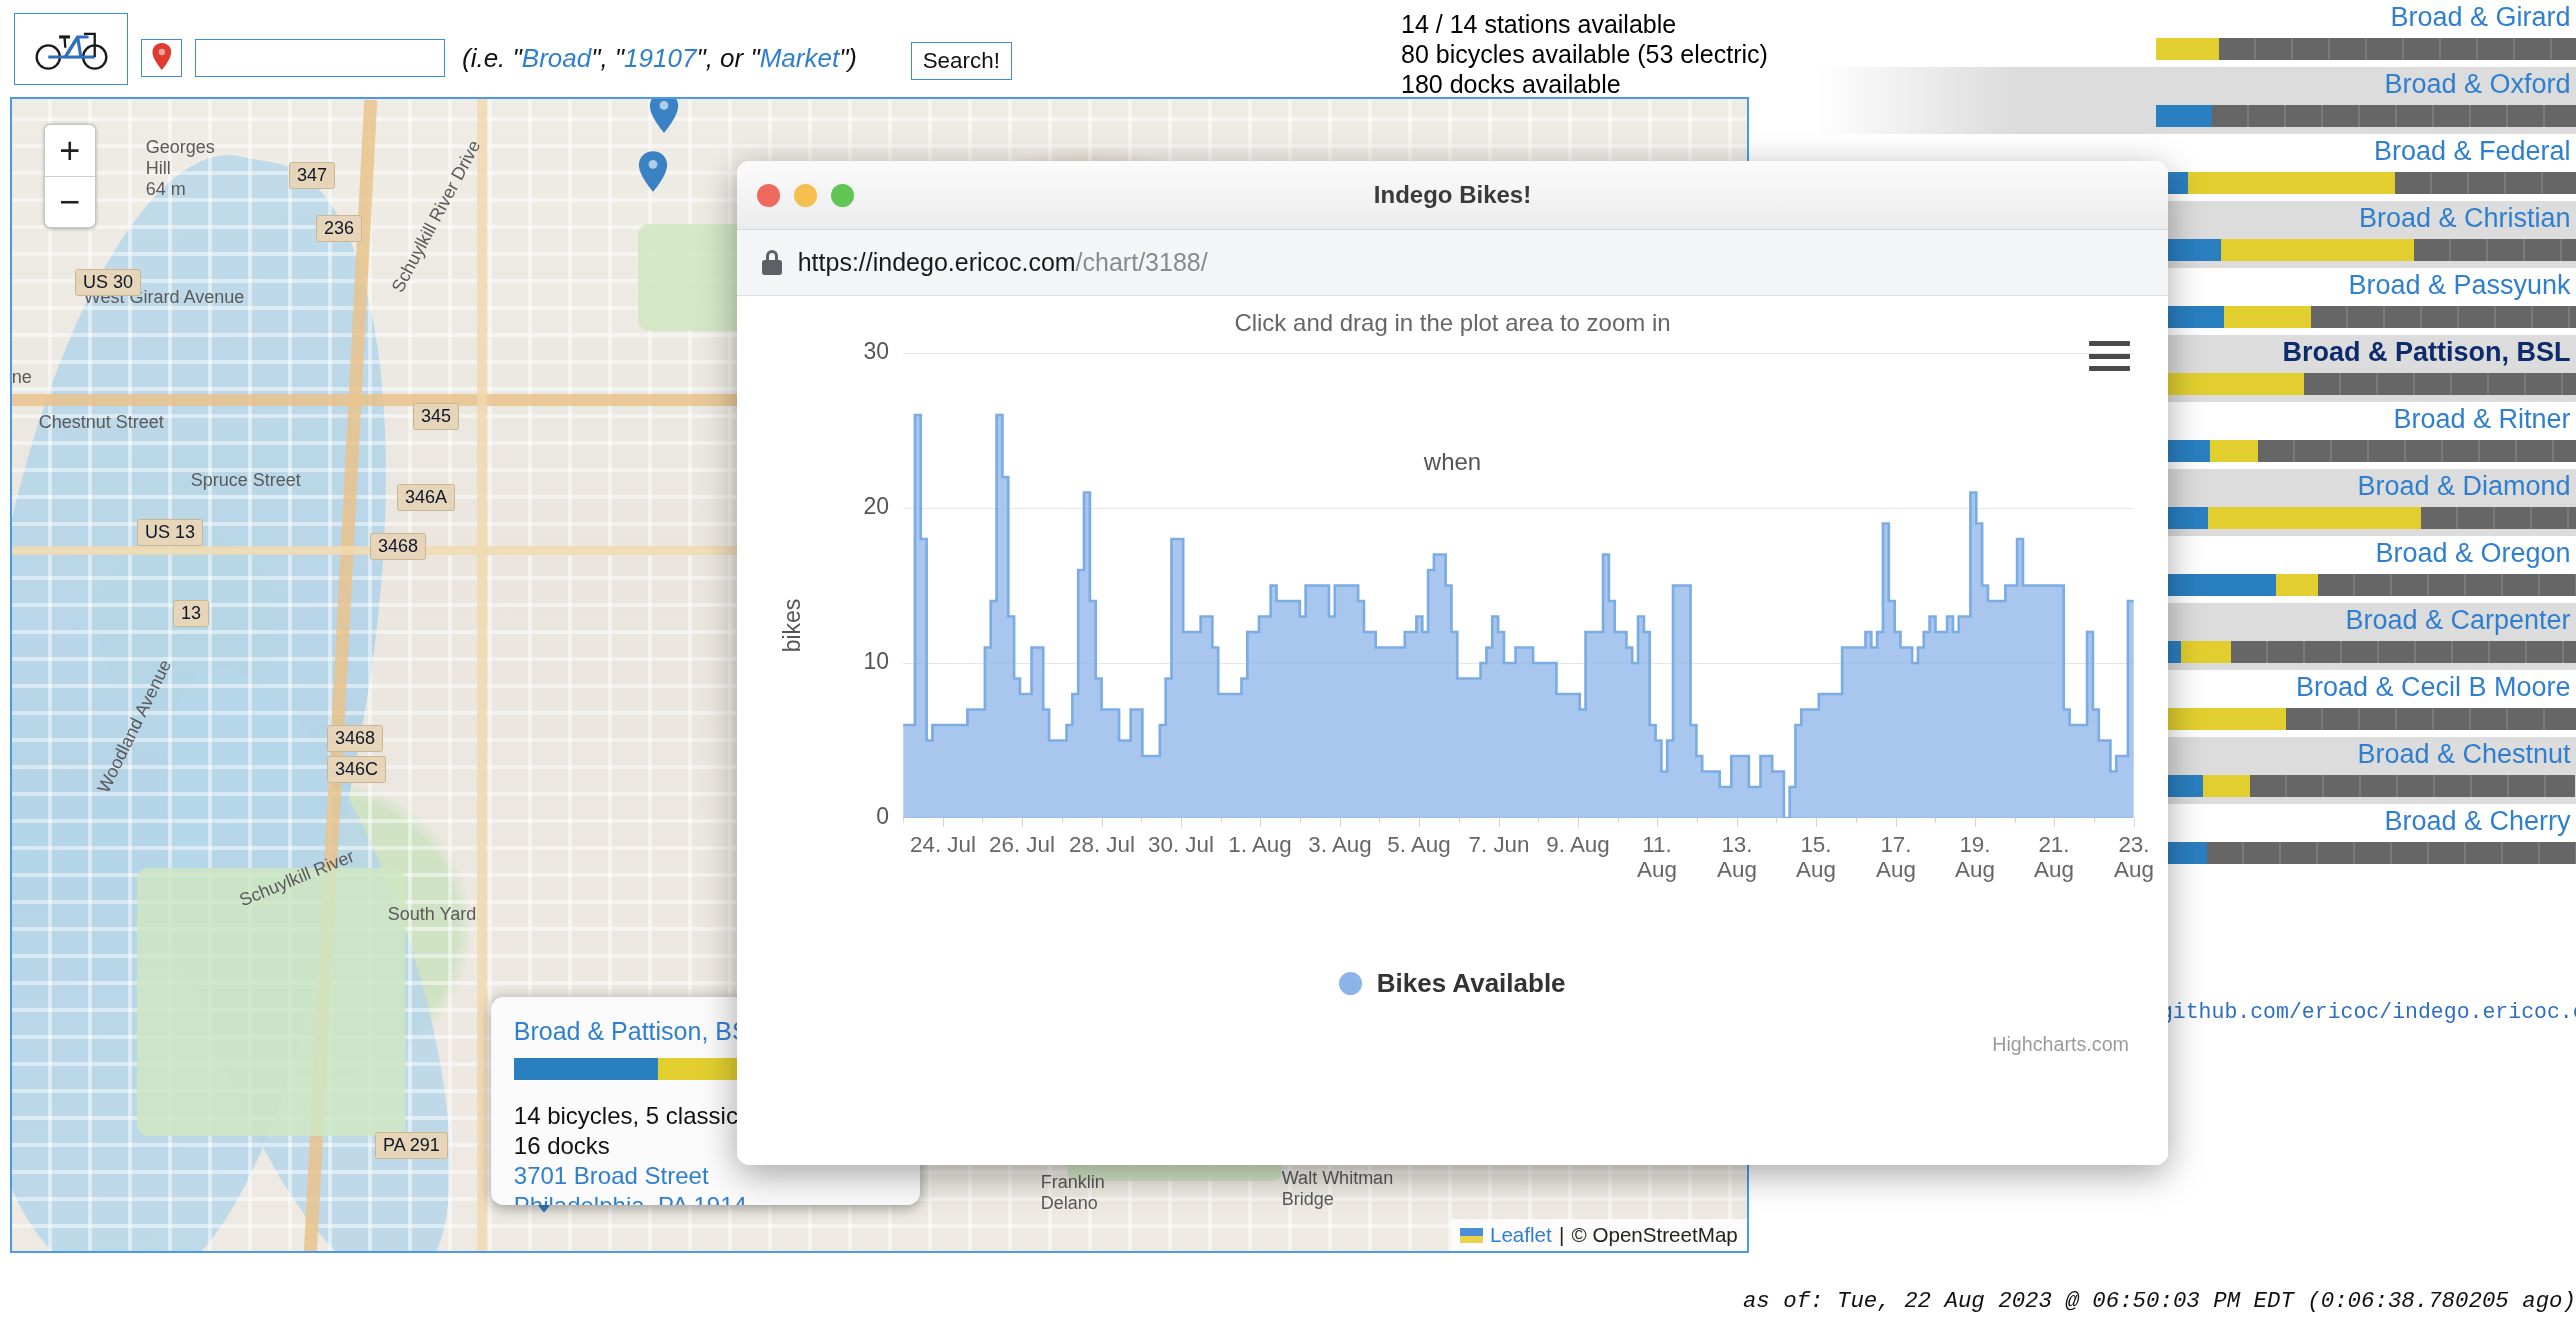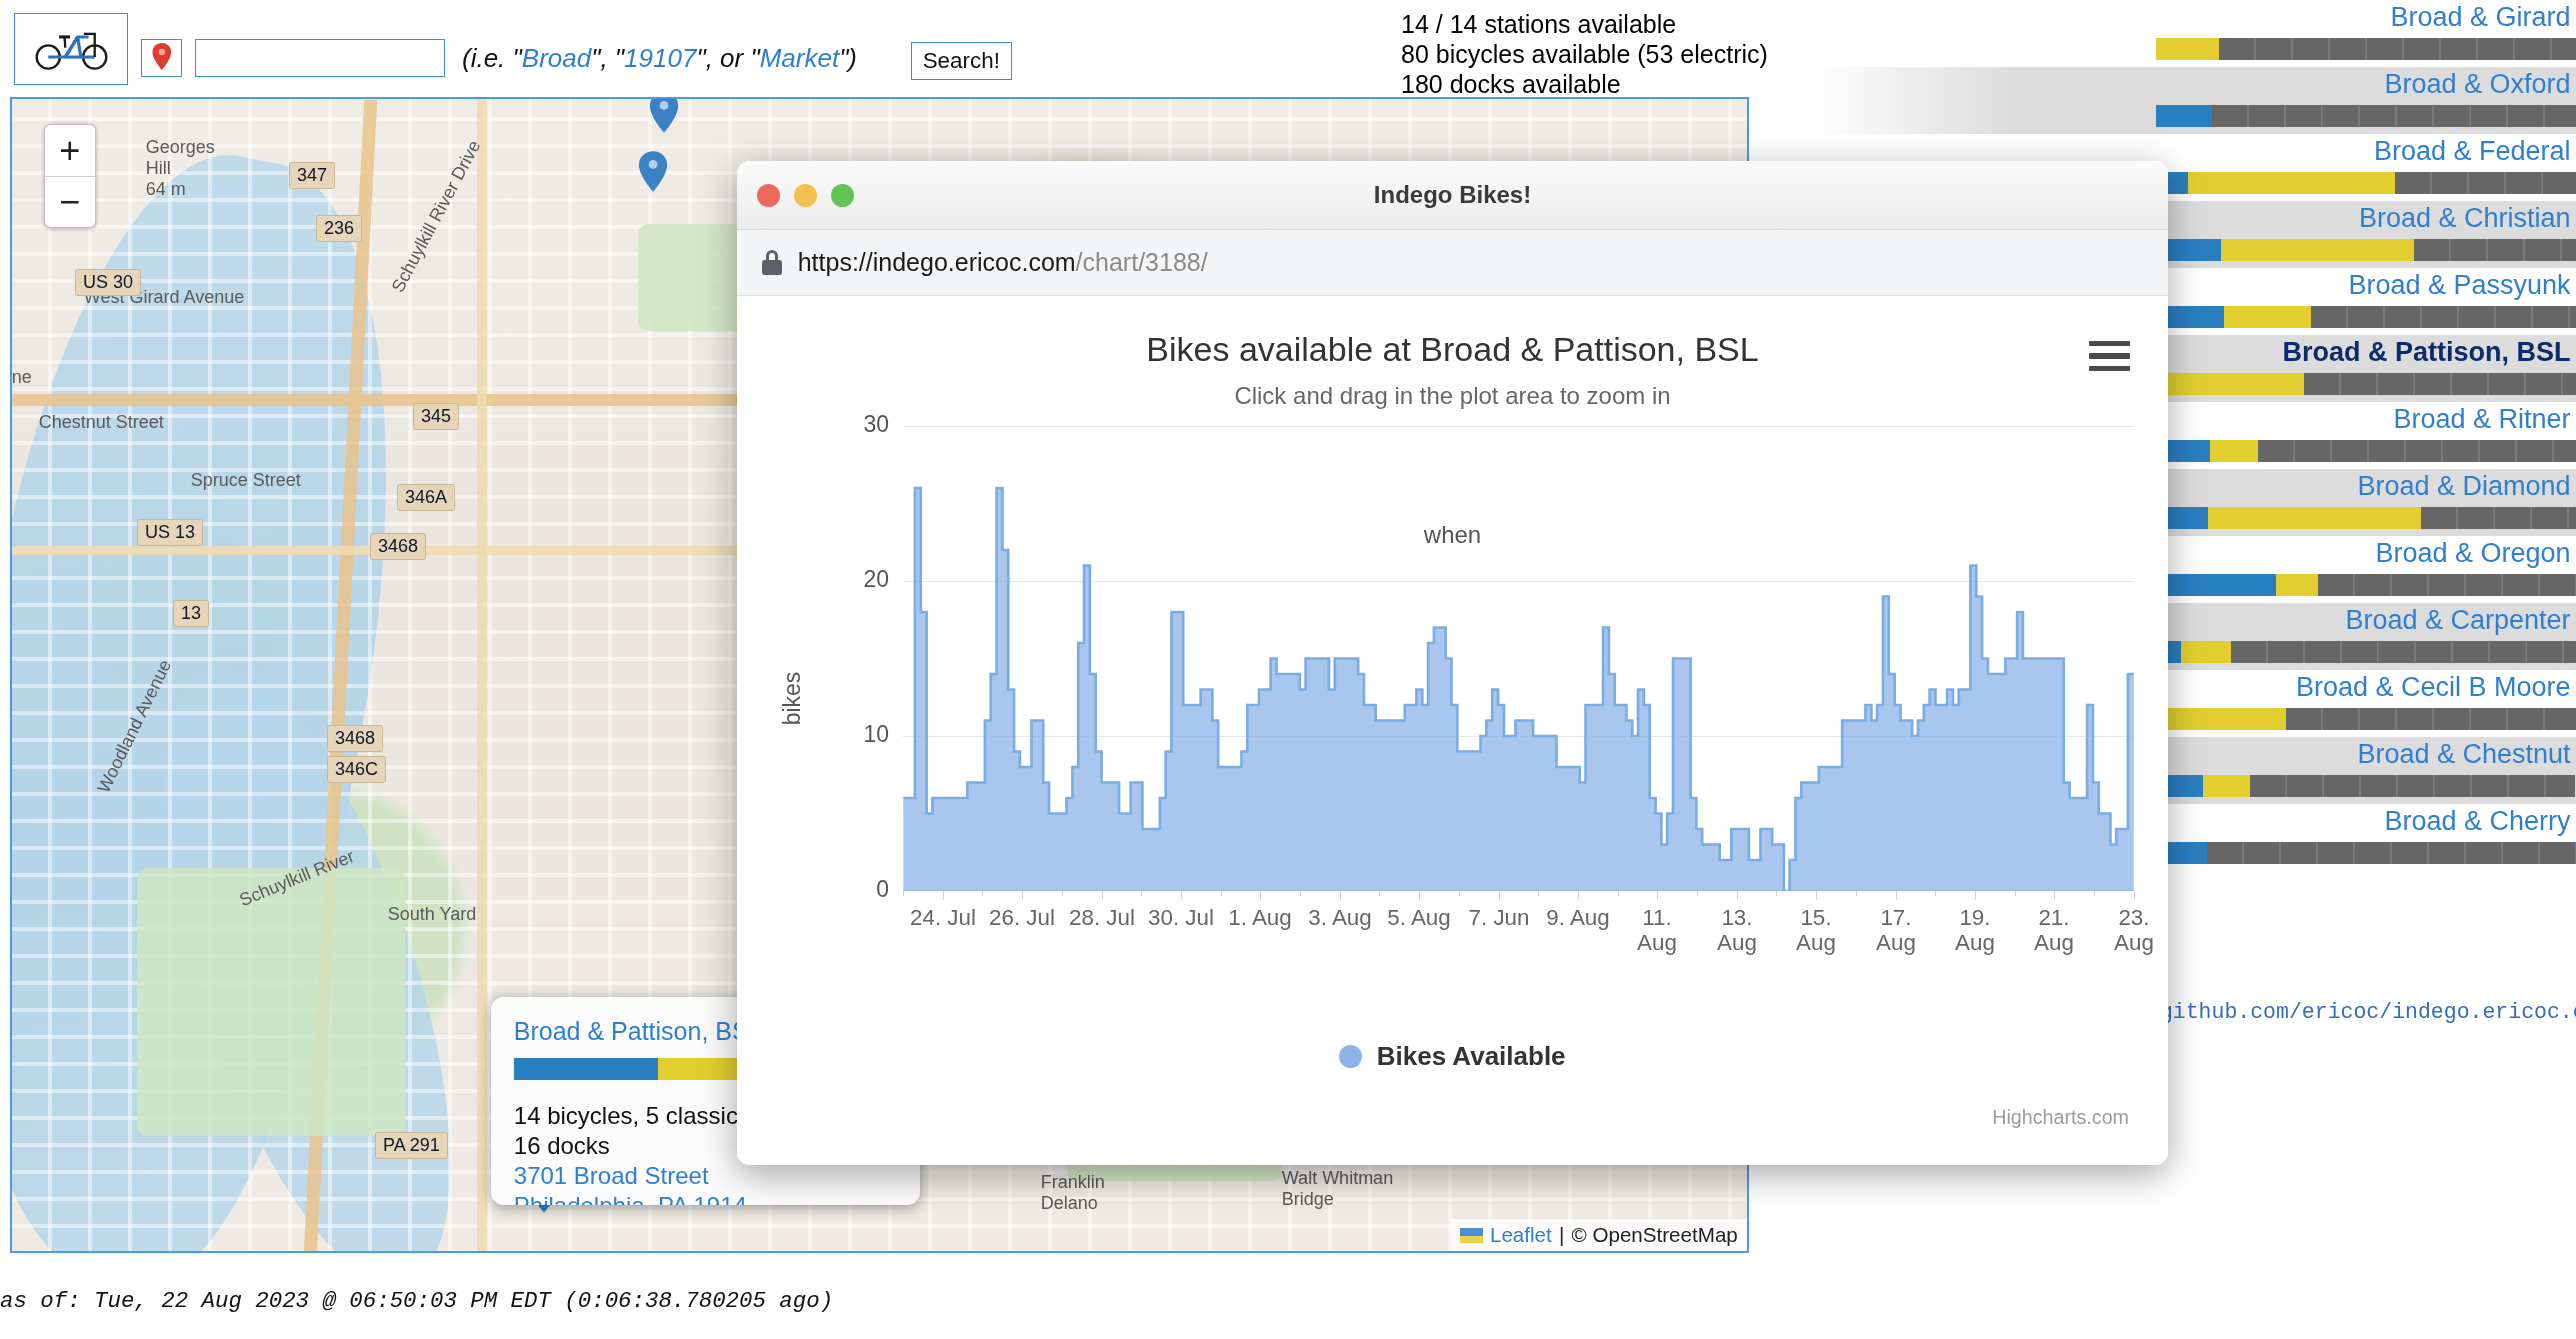--- a/index.html
+++ b/index.html
@@ -261,21 +261,21 @@
   }
   .legend-dot { width:23px; height:23px; border-radius:50%; background:#8cb4e8; }
   .legend-text { font-size:26px; font-weight:bold; color:#333;
     font-family:"Liberation Sans", sans-serif; }
   .credits {
     position:absolute; right:39px; top:680px; font-size:19.7px; color:#9b9b9b;
     font-family:"Liberation Sans", sans-serif;
   }
 
   .footer {
-    position:absolute; left:0; top:1288px; width:2576px; text-align:left;
+    position:absolute; left:0; top:1288px; width:2576px; text-align:right;
     font-family:"Liberation Mono", monospace; font-style:italic;
     font-size:22.4px; color:#111;
   }
 </style>
 </head>
 <body>
 
 <div id="root">
 
   <div class="toolbar">
@@ -533,21 +533,20 @@
       <span class="url"><span>https://indego.ericoc.com</span><span class="path">/chart/3188/</span></span>
     </div>
 
     <div class="page">
       <div class="hamburger">
         <span></span>
           <span></span>
           <span></span>
       </div>
 
-      <div class="chart-title">Bikes available at Broad &amp; Pattison, BSL</div>
       <div class="chart-sub">Click and drag in the plot area to zoom in</div>
 
       <div class="plot-wrap">
         <div class="ylabel">bikes</div>
         <div class="ytick-col" id="yticks">
             <div class="ytick" style="top: 450px;">0</div>
             <div class="ytick" style="top: 295px;">10</div>
             <div class="ytick" style="top: 140px;">20</div>
             <div class="ytick" style="top: -15px;">30</div>
           </div>

